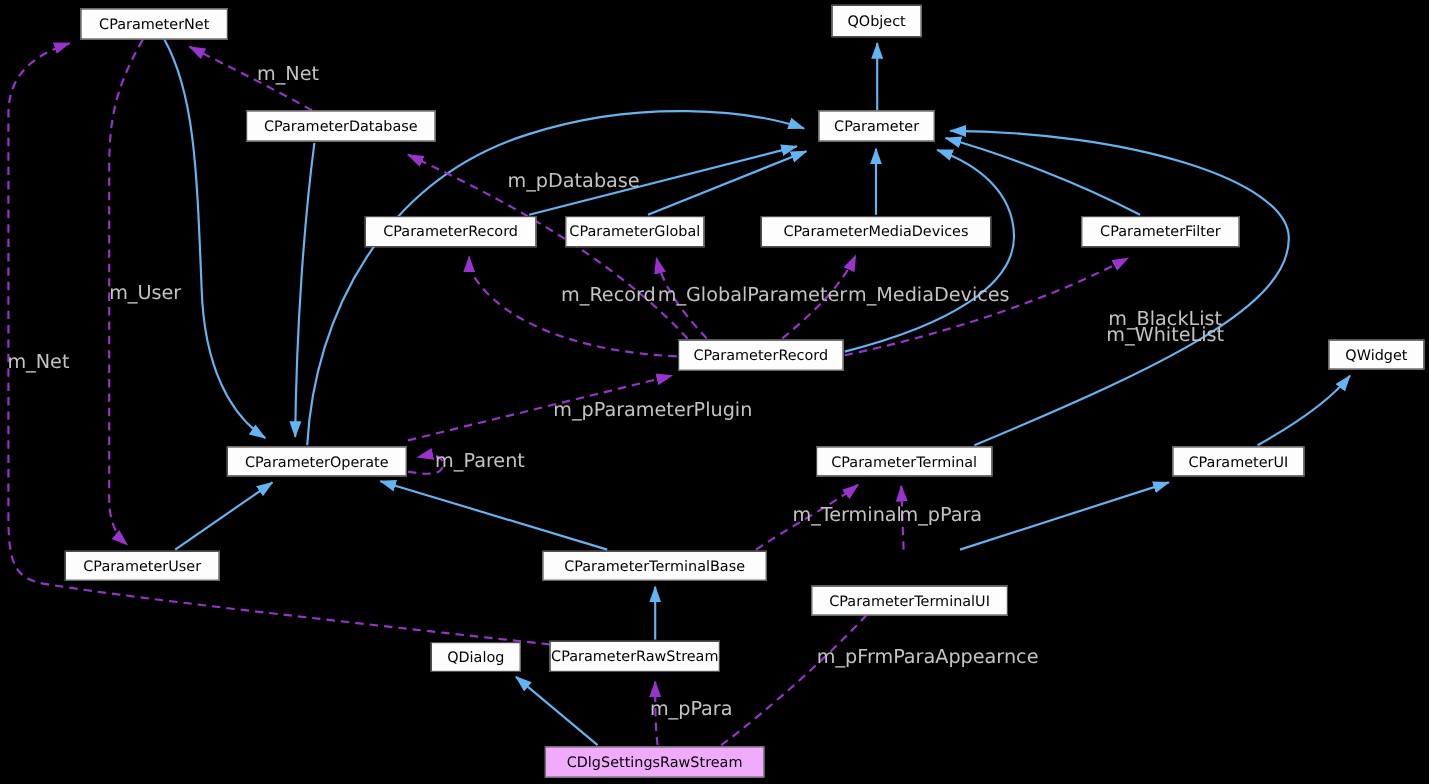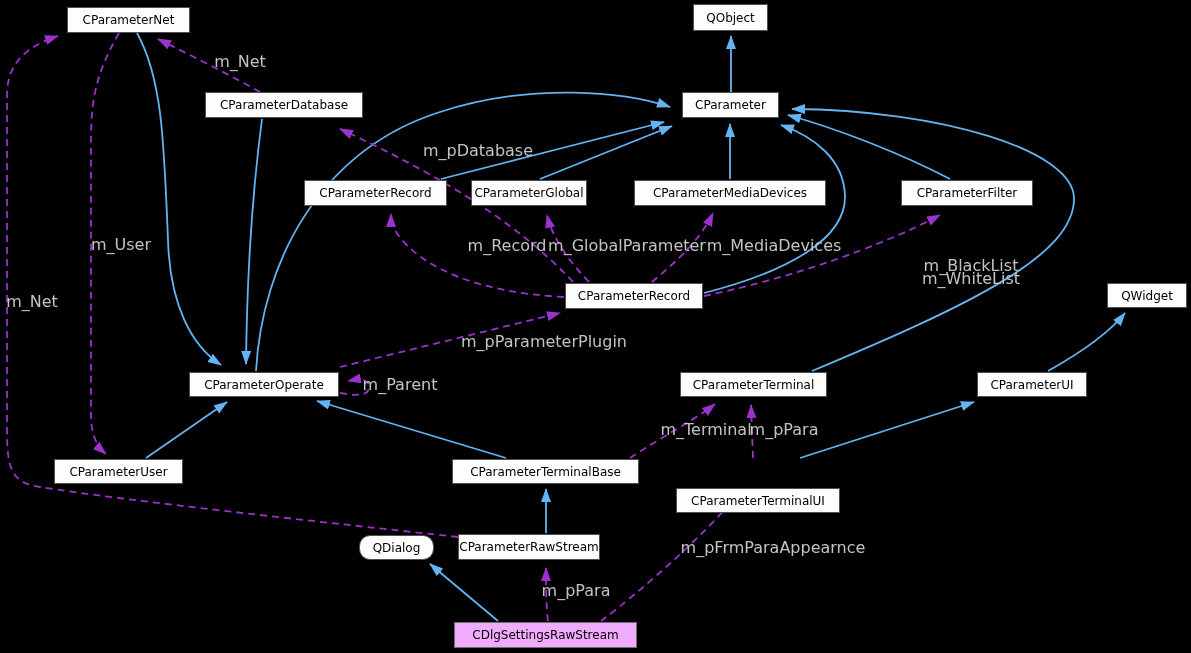--- a/index.html
+++ b/index.html
@@ -129,21 +129,21 @@
       </div>
       <div class="node" style="left: 54px; top: 459px; width: 129px; height: 25px;">
         <span>CParameterUser</span>
       </div>
       <div class="node" style="left: 452px; top: 459px; width: 187px; height: 25px;">
         <span>CParameterTerminalBase</span>
       </div>
       <div class="node" style="left: 676px; top: 459px; width: 164px; height: 25px; margin-top: 29px;">
         <span>CParameterTerminalUI</span>
       </div>
-      <div class="node" style="left: 359px; top: 535px; width: 75px; height: 25px; border-radius: 11px;">
+      <div class="node" style="left: 359px; top: 535px; width: 75px; height: 25px;">
         <span>QDialog</span>
       </div>
       <div class="node" style="left: 458px; top: 534px; width: 142px; height: 26px;">
         <span>CParameterRawStream</span>
       </div>
       <div class="node current" style="left: 454px; top: 622px; width: 183px; height: 26px;">
         <span>CDlgSettingsRawStream</span>
       </div>
     </div>
   <div id="label-layer">

